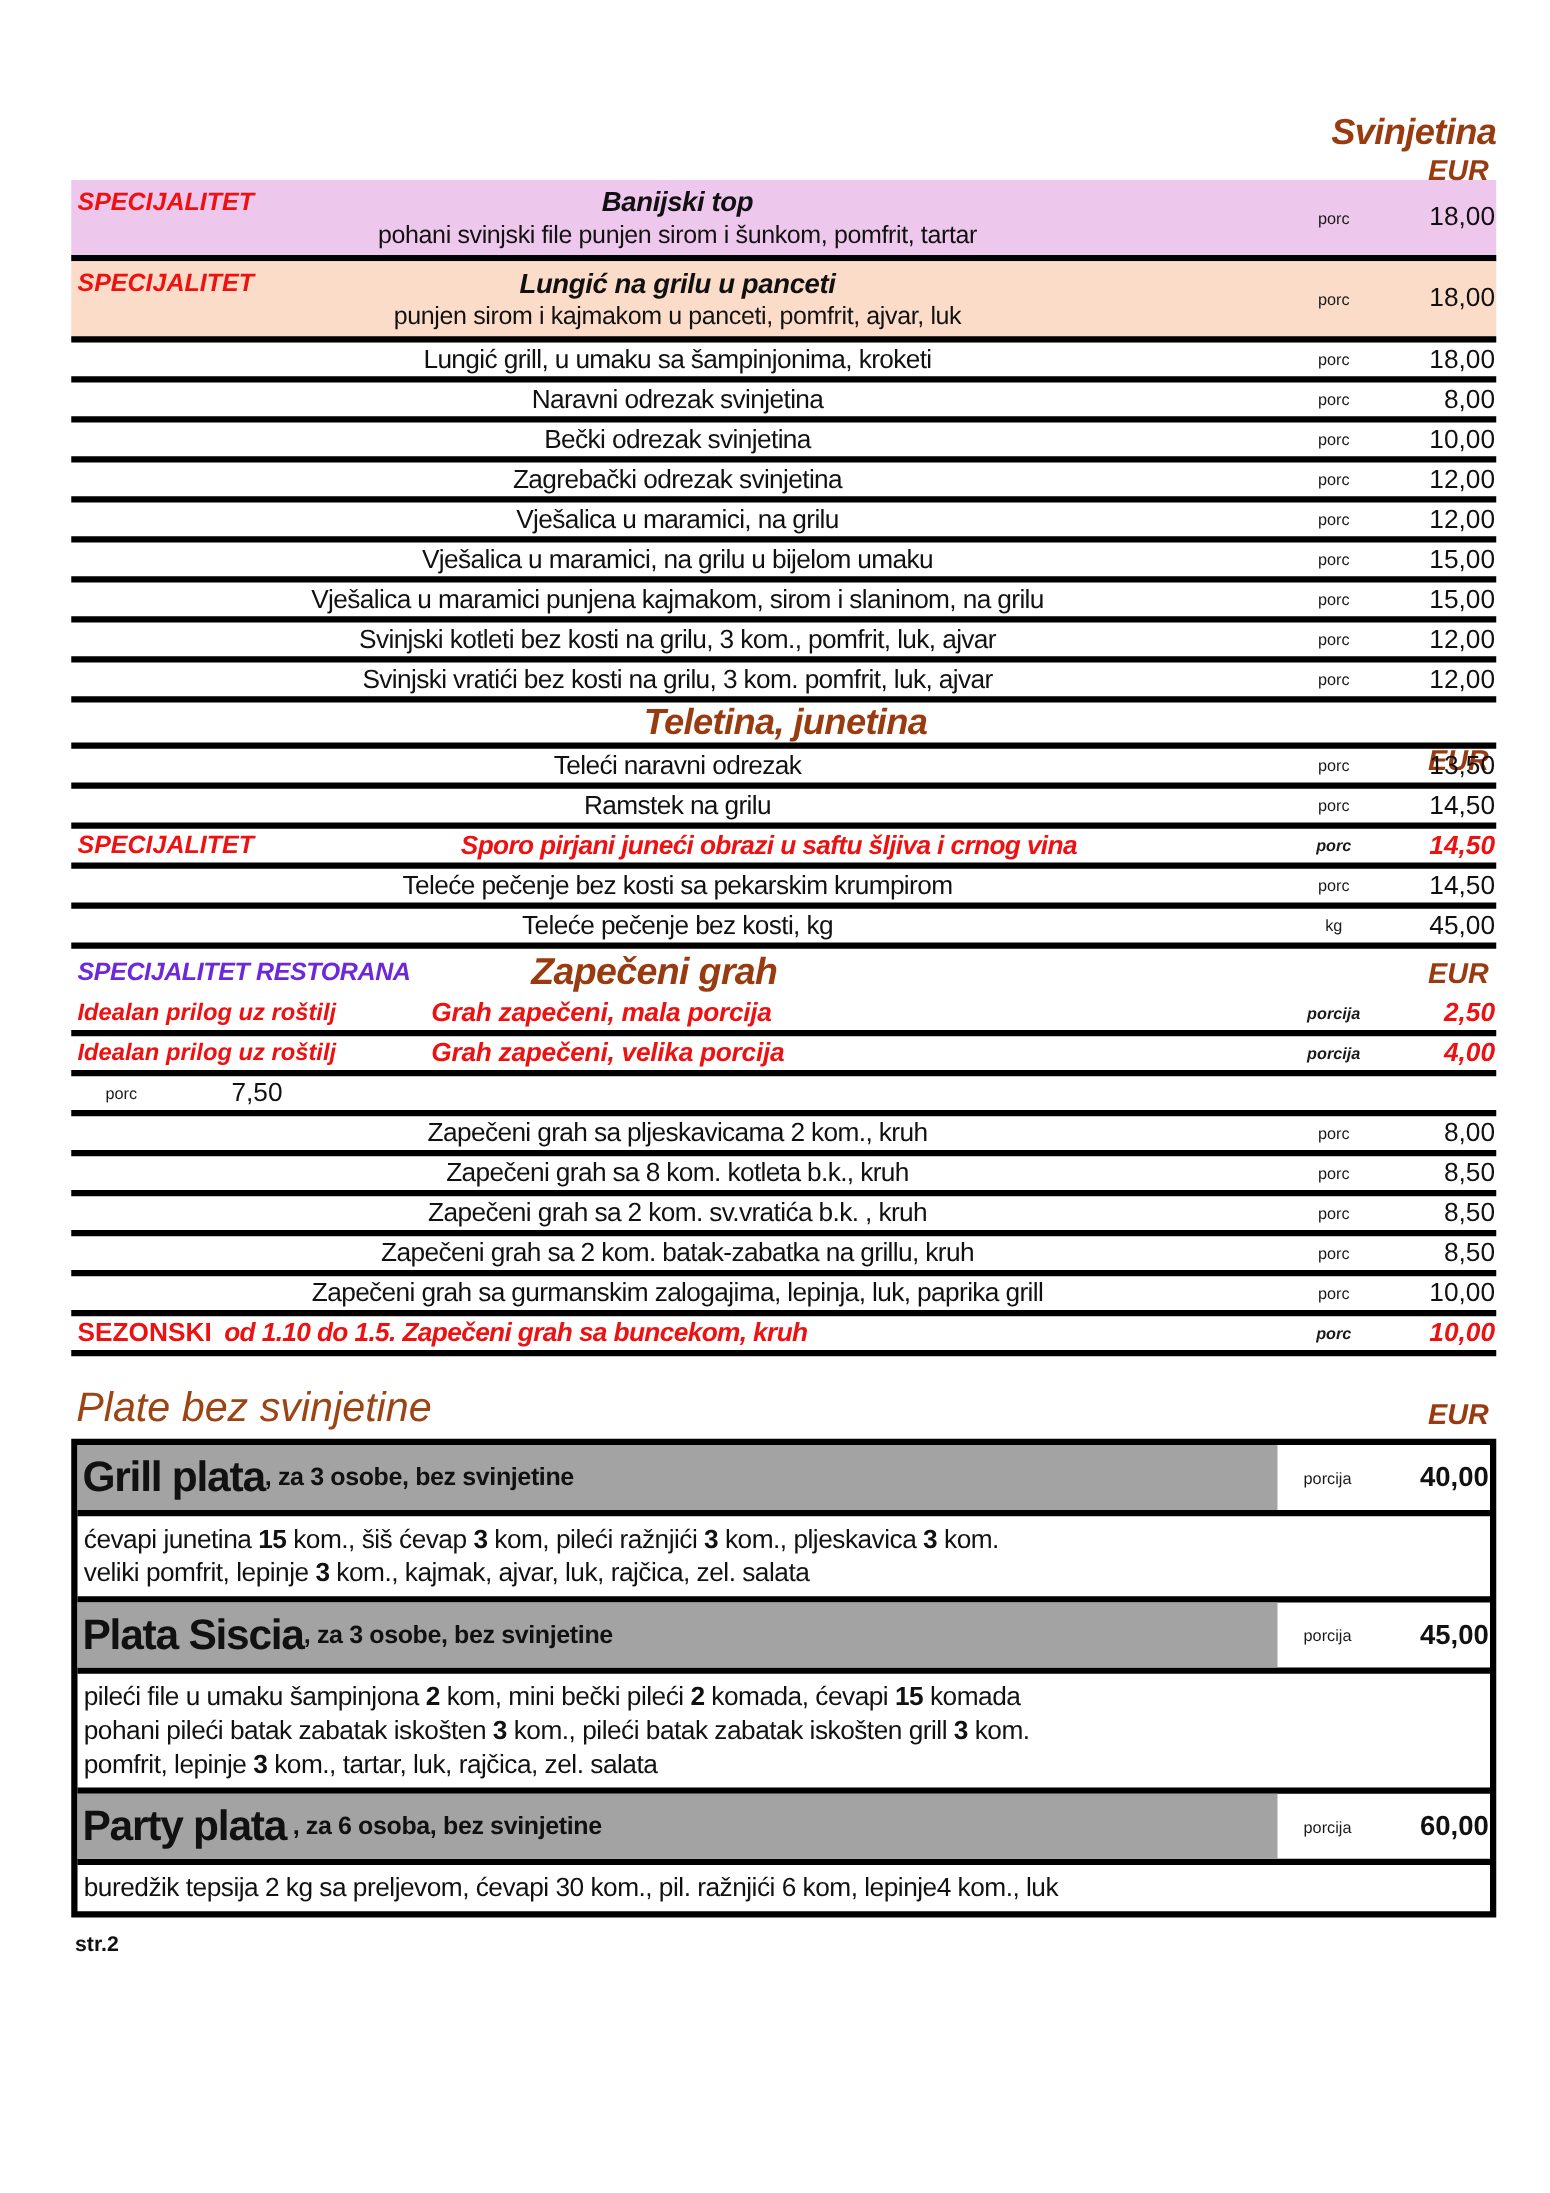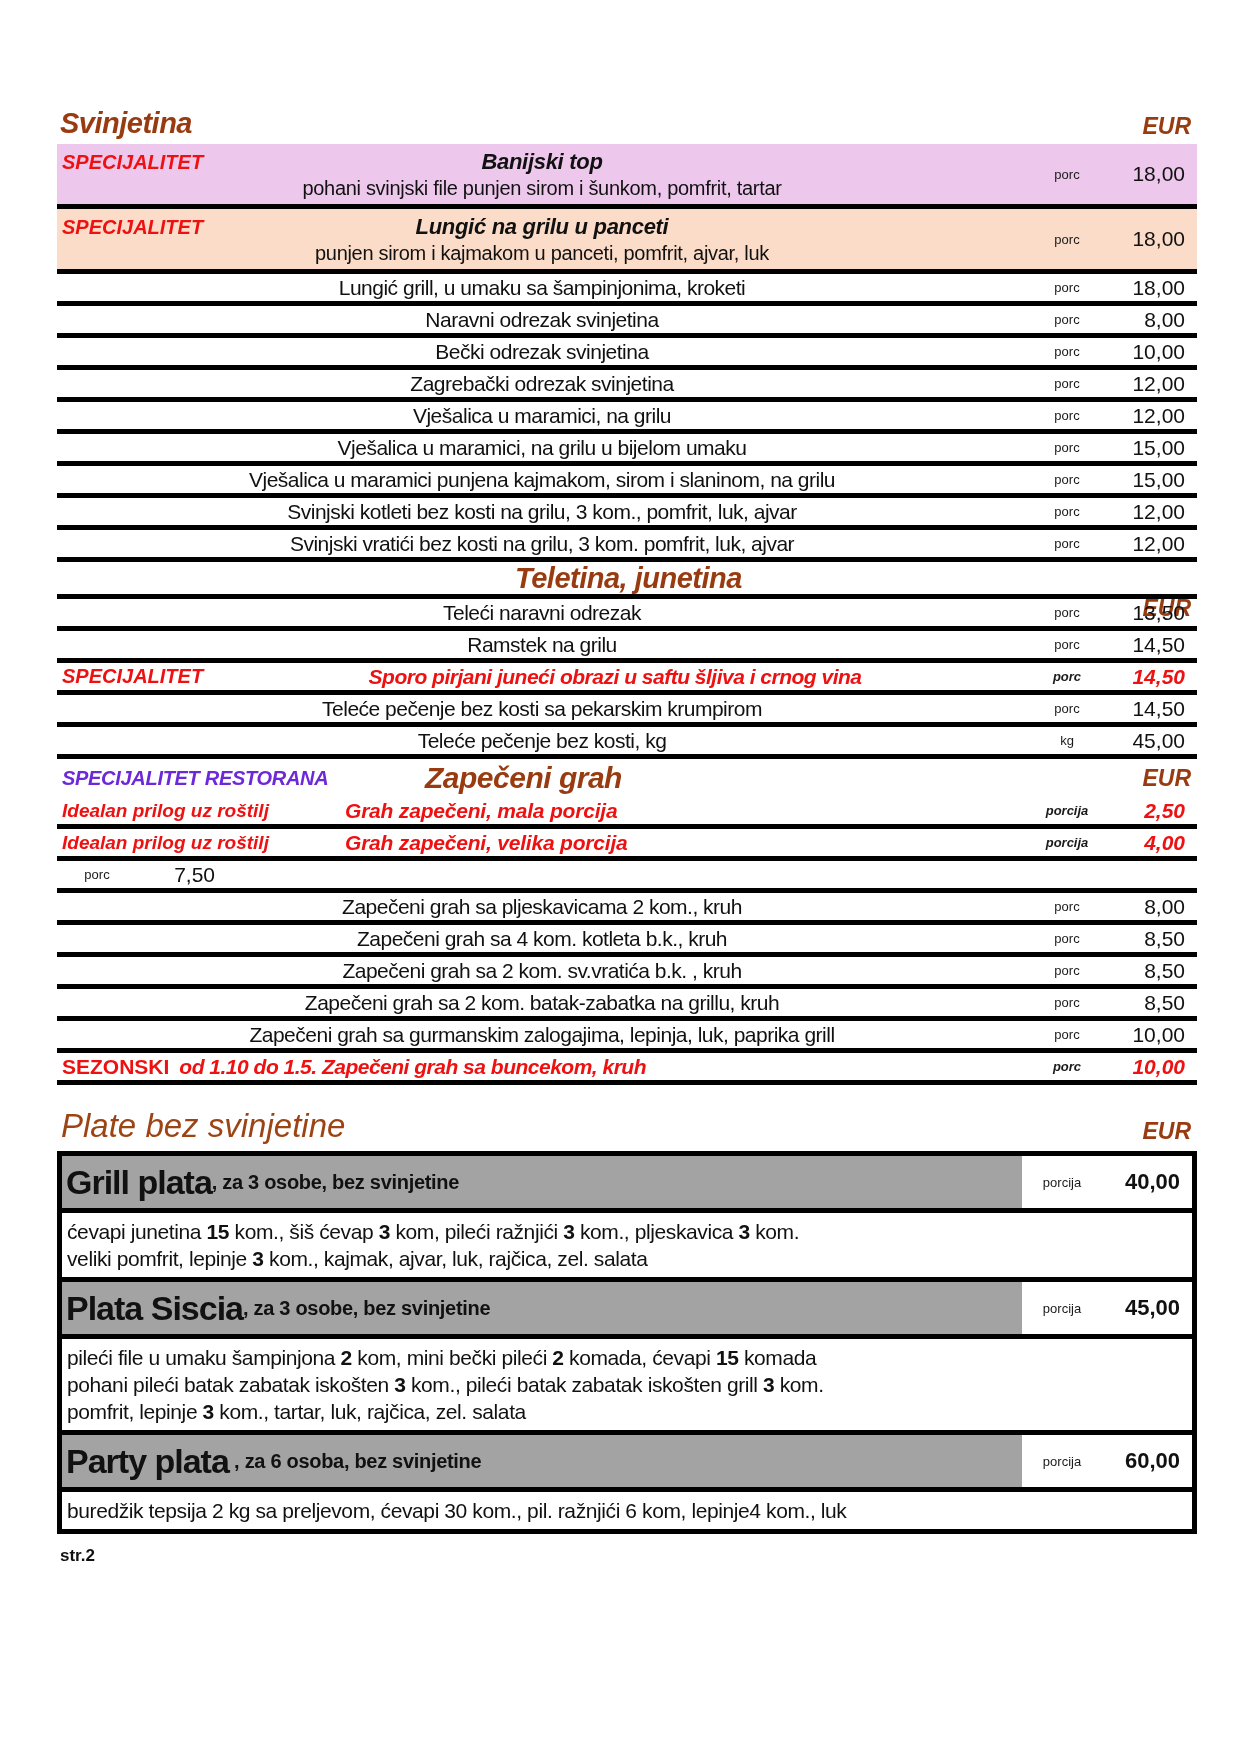--- a/index.html
+++ b/index.html
@@ -1,37 +1,37 @@
 <!DOCTYPE html>
 <html><head>
 <meta charset="utf-8">
 <style>
   html,body{margin:0;padding:0;background:#fff;}
   body{width:1240px;height:1754px;overflow:hidden;font-family:"Liberation Sans",sans-serif;color:#111;}
   .sheet{padding:90px 0 0 57px;width:1140px;}
 
   
   .sec-header{display:flex;}
-  .sec-header.top{height:50px;align-items:flex-end;padding-bottom:4px;}
+  .sec-header.top{height:50px;align-items:flex-end;padding-bottom:4px;flex-direction:column;}
   .sec-header.bordered{height:32px;align-items:center;border-bottom:5px solid #000;flex-direction:column;}
   .sec-header.grah{height:38px;align-items:center;}
   .sec-title{font-size:29px;font-weight:bold;font-style:italic;color:#993b10;letter-spacing:-0.5px;padding-left:3px;white-space:nowrap;}
   .grah .sec-title{font-size:30px;}
   .sec-badge{color:#6d28d9;font-weight:bold;font-style:italic;font-size:20px;width:360px;letter-spacing:-0.3px;padding-left:5px;white-space:nowrap;}
   .sec-eur{margin-left:auto;width:84px;text-align:right;padding-right:6px;font-size:23px;font-weight:bold;font-style:italic;color:#993b10;flex:none;}
 
   
   .row{display:flex;align-items:center;border-bottom:5px solid #000;}
   .row.item,.row.badge{height:27px;}
   .row.special{height:60px;}
   .main{flex:1;display:flex;align-items:center;overflow:hidden;min-width:0;}
   .row.item .main{justify-content:center;}
   .iname,.bname{font-size:21px;letter-spacing:-0.5px;white-space:nowrap;}
   .unit{width:80px;flex:none;text-align:center;font-size:13px;color:#1a1a1a;}
-  .price{width:90px;flex:none;box-sizing:border-box;text-align:right;padding-right:12px;font-size:21px;}
+  .price{width:90px;flex:none;box-sizing:border-box;text-align:right;padding-right:1px;font-size:21px;}
 
   
   .special .main{flex-direction:column;justify-content:center;align-items:stretch;}
   .sp-line1{position:relative;text-align:center;height:30px;line-height:32px;}
   .badge{color:#ee1111;font-weight:bold;font-style:italic;font-size:20px;white-space:nowrap;}
   .sp-line1 .badge{position:absolute;left:5px;top:0;}
   .sp-title{font-weight:bold;font-style:italic;font-size:22px;letter-spacing:-0.3px;}
   .sp-desc{text-align:center;font-size:20px;height:26px;line-height:24px;letter-spacing:-0.3px;}
 
   
@@ -213,21 +213,21 @@
       </div>
       <div class="row item">
         <div class="main">
           <span class="iname">Zapečeni grah sa pljeskavicama 2 kom., kruh</span>
         </div>
         <div class="unit">porc</div>
         <div class="price">8,00</div>
       </div>
       <div class="row item">
         <div class="main">
-          <span class="iname">Zapečeni grah sa 4 kom. kotleta b.k., kruh</span>
+          <span class="iname">Zapečeni grah sa 8 kom. kotleta b.k., kruh</span>
         </div>
         <div class="unit">porc</div>
         <div class="price">8,50</div>
       </div>
       <div class="row item">
         <div class="main">
           <span class="iname">Zapečeni grah sa 2 kom. sv.vratića b.k. , kruh</span>
         </div>
         <div class="unit">porc</div>
         <div class="price">8,50</div>

